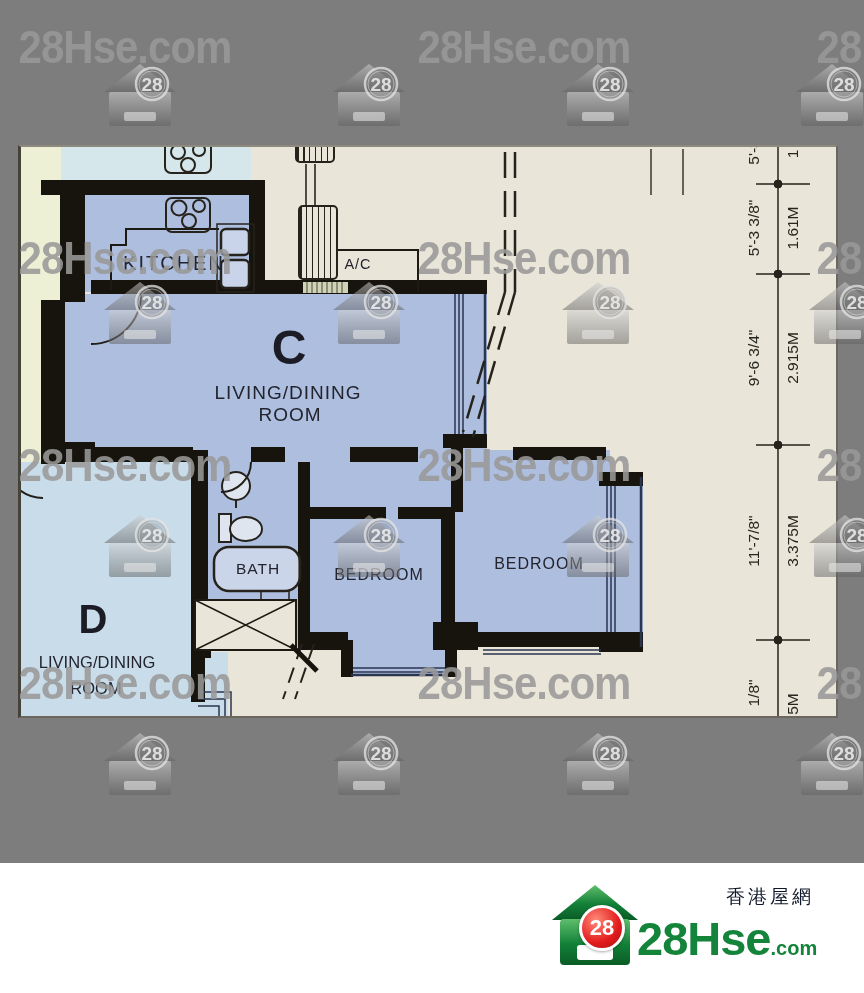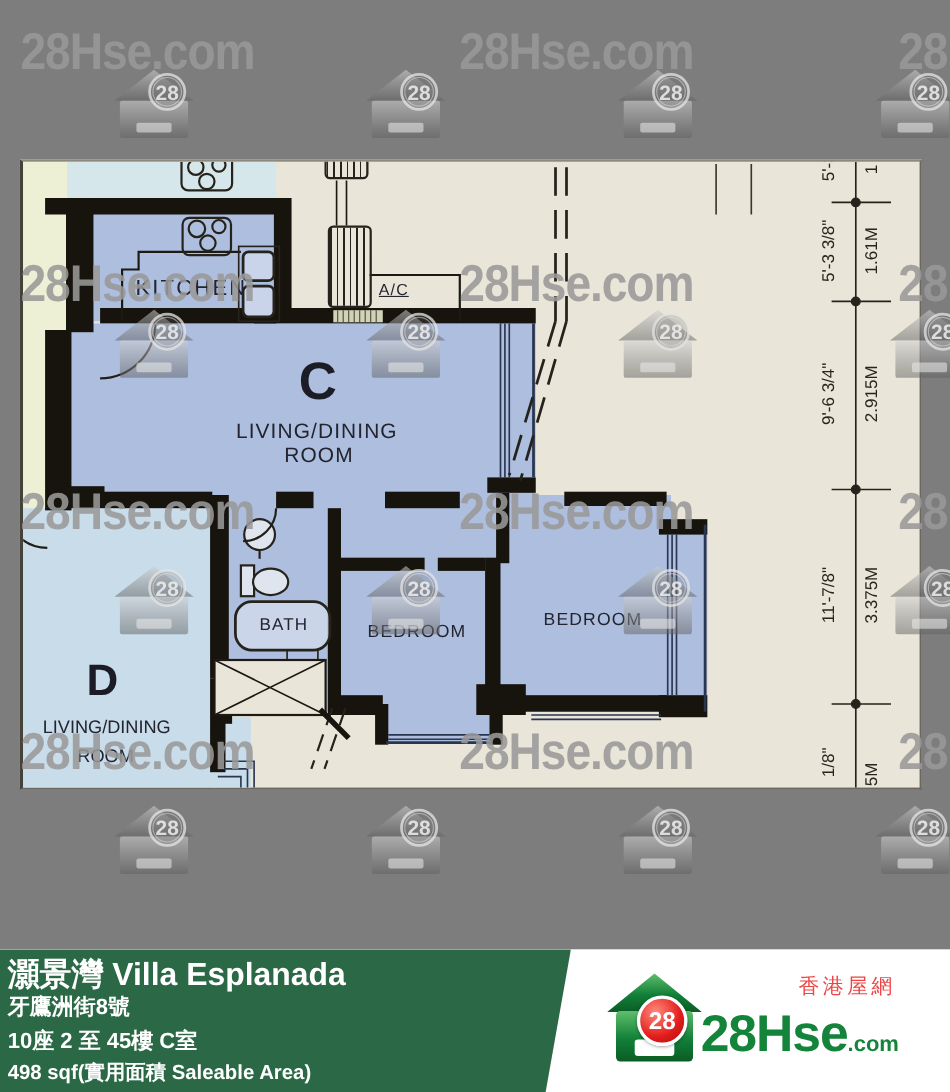--- a/index.html
+++ b/index.html
@@ -31,21 +31,21 @@
   
   .footer{position:absolute;left:0;top:863px;width:864px;height:130px;z-index:6;}
   .footer-white{position:absolute;inset:0;background:#ffffff;}
   .footer-green{position:absolute;left:0;top:0;width:530px;height:130px;background:#2b6946;
                 clip-path:polygon(0 0,519px 0,496px 130px,0 130px);color:#fff;}
   .f-line{position:absolute;left:7px;white-space:nowrap;}
   .f1{top:3px;font-size:29px;font-weight:bold;}
   .f2{top:39px;font-size:20px;font-weight:bold;}
   .f3{top:70px;font-size:20px;font-weight:bold;}
   .f4{top:99px;font-size:18.5px;font-weight:bold;}
-  .brand-cn{position:absolute;left:726px;top:21px;font-size:19px;letter-spacing:3px;color:#ef4444;}
+  .brand-cn{position:absolute;left:726px;top:21px;font-size:19px;letter-spacing:3px;color:#0f172a;}
   .logo-house{position:absolute;left:552px;top:20px;width:86px;height:84px;}
   .logo-badge{position:absolute;left:579px;top:42px;width:46px;height:46px;border-radius:50%;
               background:radial-gradient(circle at 35% 30%, #ff8a7a, #e21b1b 60%, #a90f0f);
               border:3px solid #fff;box-shadow:0 1px 3px rgba(0,0,0,.35);
               display:flex;align-items:center;justify-content:center;
               color:#fff;font-size:22px;font-weight:bold;}
   .brand-text{position:absolute;left:637px;top:48px;white-space:nowrap;color:#15843b;}
   .brand-text .b1{font-size:47px;font-weight:bold;letter-spacing:-1px;}
   .brand-text .b2{font-size:20px;font-weight:bold;}
 </style>
@@ -171,21 +171,21 @@
         <path d="M757 0 V573" stroke-width="1.5" fill="none"></path>
         <path d="M735 37 H789 M735 127 H789 M735 298 H789 M735 493 H789" stroke-width="1.5" fill="none"></path>
         <circle cx="757" cy="37" r="4"></circle>
           <circle cx="757" cy="127" r="4"></circle>
         <circle cx="757" cy="298" r="4"></circle>
           <circle cx="757" cy="493" r="4"></circle>
       </g>
     </svg>
 
     <div class="lbl" style="left:153px;top:116px;font-size:20px;letter-spacing:2px;">KITCHEN</div>
-    <div class="lbl" style="left:337px;top:117px;font-size:14.5px;letter-spacing:1px;text-decoration:underline;">A/C</div>
+    <div class="lbl" style="left:337px;top:117px;font-size:14.5px;letter-spacing:1px;">A/C</div>
     <div class="lbl" style="left:268px;top:200px;font-size:48px;font-weight:bold;color:#1c1c26;">C</div>
     <div class="lbl" style="left:267px;top:246px;font-size:19px;letter-spacing:1px;">LIVING/DINING</div>
     <div class="lbl" style="left:269px;top:268px;font-size:19px;letter-spacing:1px;">ROOM</div>
     <div class="lbl" style="left:237px;top:422px;font-size:15.5px;letter-spacing:1px;text-align:center;">BATH</div>
     <div class="lbl" style="left:358px;top:428px;font-size:16px;letter-spacing:1px;">BEDROOM</div>
     <div class="lbl" style="left:518px;top:417px;font-size:16px;letter-spacing:1px;">BEDROOM</div>
     <div class="lbl" style="left:72px;top:472px;font-size:40px;font-weight:bold;color:#1c1c26;">D</div>
     <div class="lbl" style="left:76px;top:515px;font-size:16.5px;">LIVING/DINING</div>
     <div class="lbl" style="left:75px;top:541px;font-size:16.5px;">ROOM</div>
 
@@ -455,21 +455,15 @@
           <polygon points="43,2 86,37 0,37" fill="url(#hg)"></polygon>
           <rect x="8" y="36" width="70" height="46" rx="4" fill="url(#hg)"></rect>
           <rect x="25" y="62" width="36" height="15" rx="3" fill="#ffffff"></rect>
         </svg>
       </div>
       <div class="logo-badge">
           <span>28</span>
         </div>
       <div class="brand-text"><span class="b1">28Hse</span><span class="b2">.com</span></div>
     </div>
-    <div class="footer-green">
-      <div class="f-line f1">灝景灣 Villa Esplanada</div>
-      <div class="f-line f2">牙鷹洲街8號</div>
-      <div class="f-line f3">10座 2 至 45樓 C室</div>
-      <div class="f-line f4">498 sqf(實用面積 Saleable Area)</div>
-    </div>
   </div>
 
 </div>
 
 </body></html>

